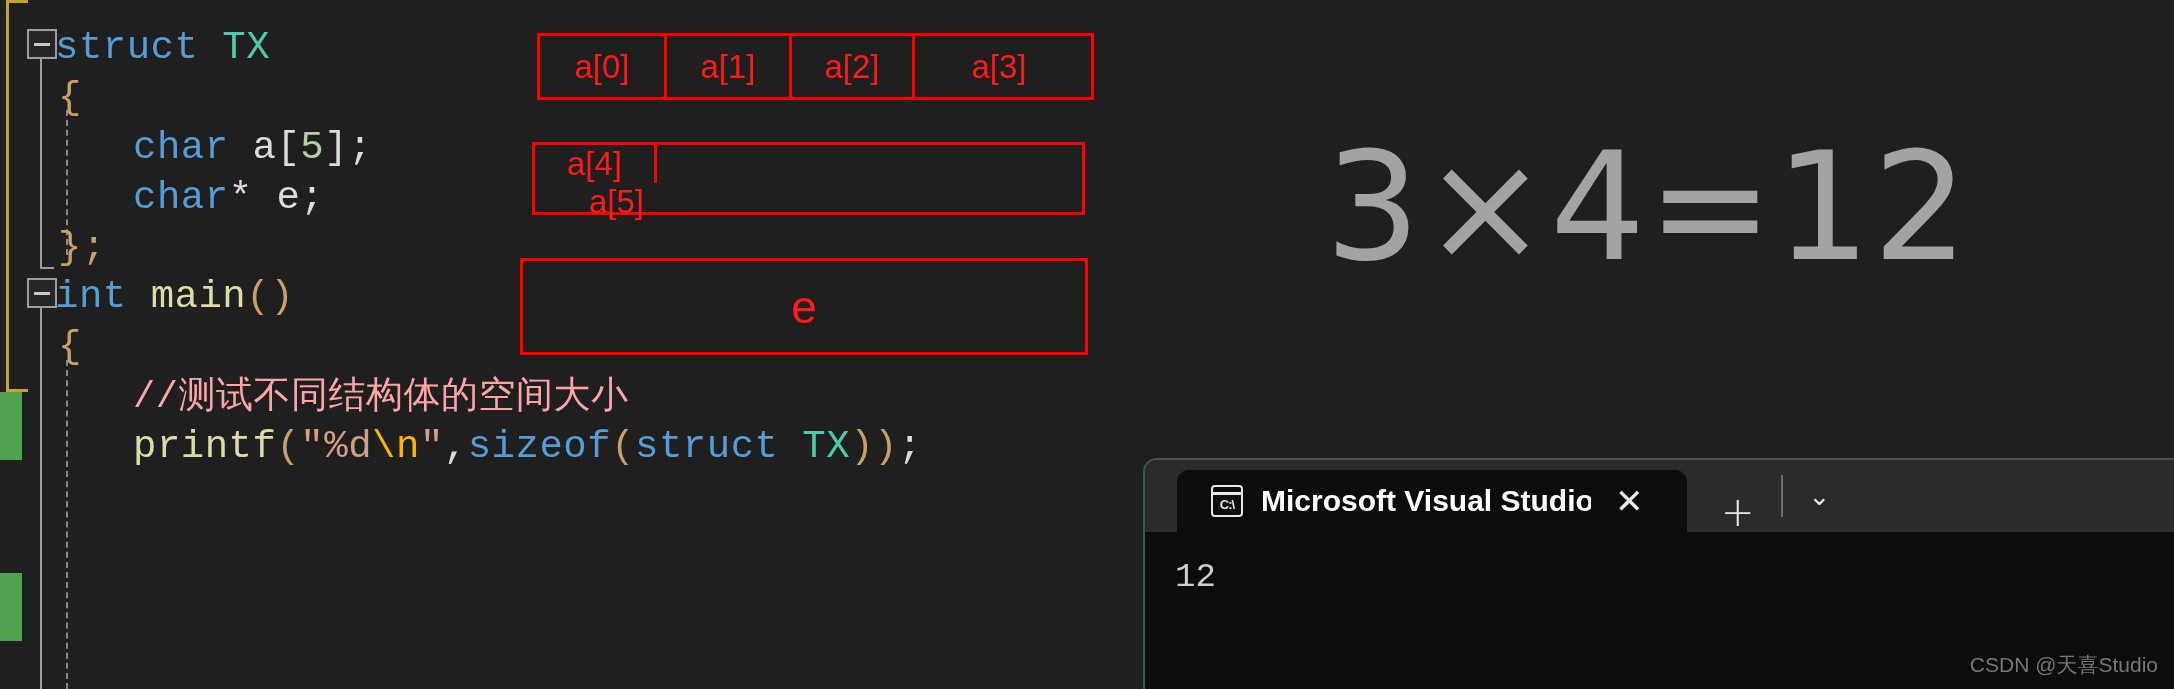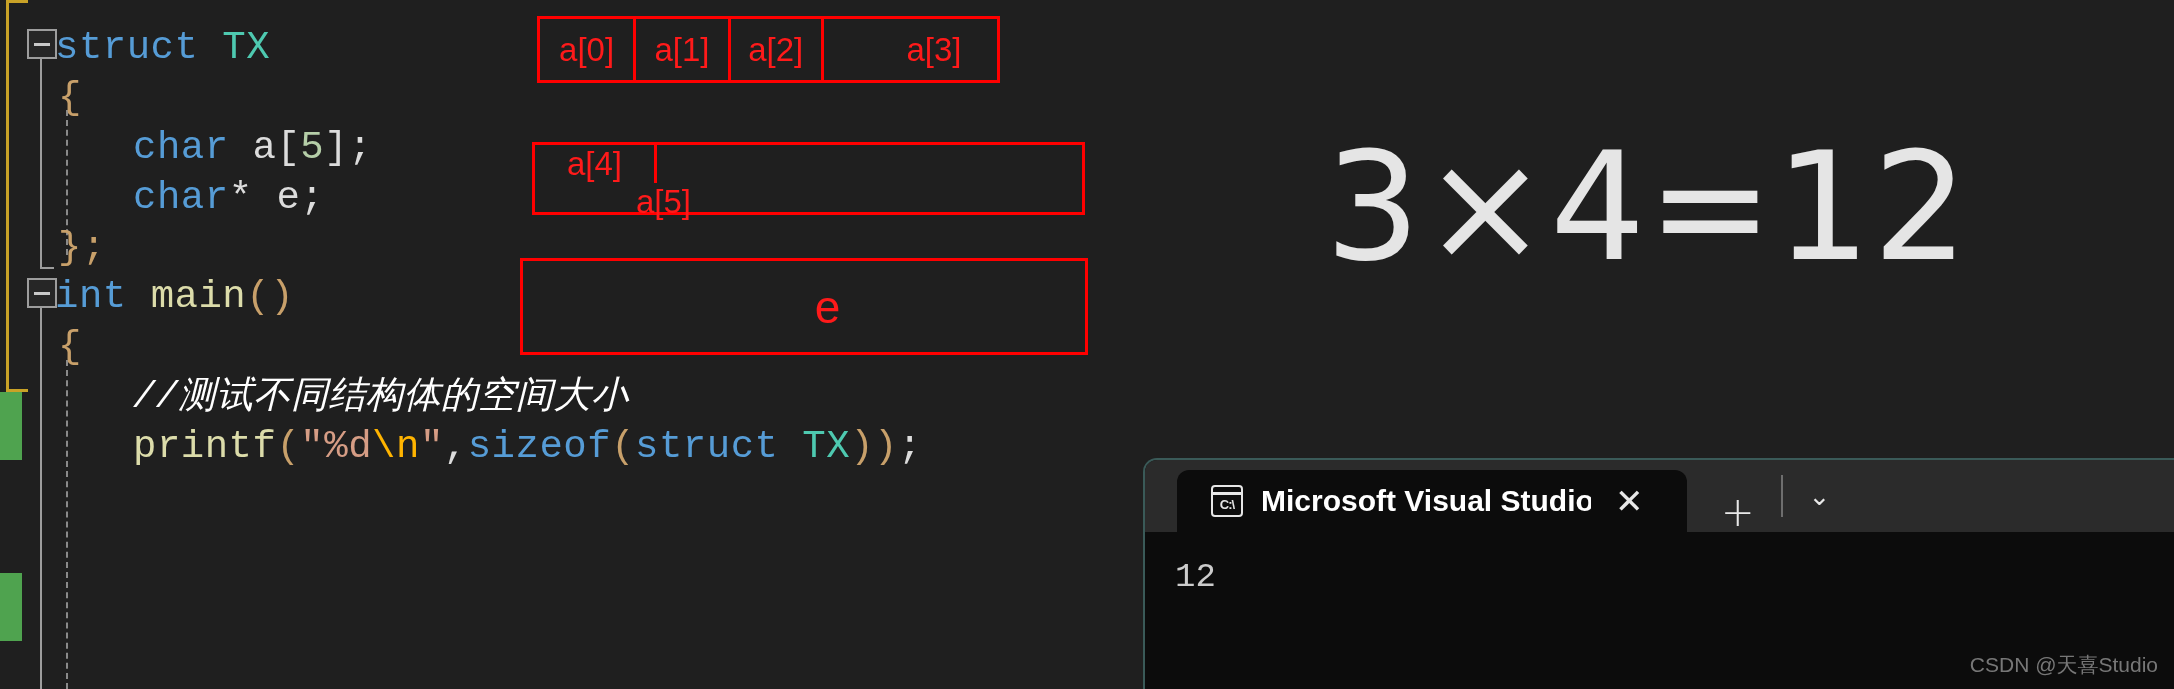--- a/index.html
+++ b/index.html
@@ -41,37 +41,37 @@
   
   .code{position:absolute;white-space:pre;font-family:"Liberation Mono","DejaVu Sans Mono",monospace;
         font-size:39px;letter-spacing:.5px;}
   .kw{color:#569cd6;}
   .type{color:#4ec9b0;}
   .plain{color:#dcdcdc;}
   .num{color:#b5cea8;}
   .fn{color:#dcdcaa;}
   .str{color:#d69d85;}
   .esc{color:#ffb400;}
-  .cmt{color:#ffffff;font-style:italic;}
+  .cmt{color:#fca5a5;}
   .brkt{color:#c8a06a;}
 
   
   .memrow{position:absolute;display:flex;border:3px solid #ff0000;box-sizing:border-box;background:transparent;}
   .memcell{
     display:flex;align-items:center;justify-content:center;
     color:#ff1a1a;font-family:"Liberation Sans",sans-serif;font-size:33px;
     border-right:3px solid #ff0000;box-sizing:border-box;
   }
-  .memcell:last-child{border-right:none;margin-left:47px;}
+  .memcell:last-child{border-right:none;}
   .memcell.waste{color:#29a8df;font-size:52px;font-family:"DejaVu Sans",sans-serif;}
   .memcell.ptr{color:#ff1a1a;font-size:46px;}
 
   
   .equation{
-    position:absolute;color:#e5e5e5;font-family:"DejaVu Sans",sans-serif;
+    position:absolute;color:#a3a3a3;font-family:"DejaVu Sans",sans-serif;
     font-size:150px;font-weight:400;letter-spacing:2px;line-height:1;white-space:pre;
   }
 
   
   .terminal{
     position:absolute;left:1143px;top:458px;width:1031px;height:231px;
     background:#0c0c0c;border-top:2px solid #3a5a58;border-left:2px solid #3a5a58;
     border-top-left-radius:14px;overflow:hidden;
   }
   .term-tabbar{position:absolute;left:0;top:0;height:72px;width:100%;background:#2b2b2b;display:flex;align-items:flex-end;}
@@ -128,21 +128,21 @@
     <div class="code" style="left:58px;top:76px;"><span class="brkt">{</span></div>
     <div class="code" style="left:133px;top:126px;"><span class="kw">char</span><span class="plain"> a</span><span class="plain">[</span><span class="num">5</span><span class="plain">]</span><span class="plain">;</span></div>
     <div class="code" style="left:133px;top:176px;"><span class="kw">char</span><span class="plain">* e;</span></div>
     <div class="code" style="left:58px;top:226px;"><span class="brkt">};</span></div>
     <div class="code" style="left:55px;top:275px;"><span class="kw">int </span><span class="fn">main</span><span class="brkt">()</span></div>
     <div class="code" style="left:58px;top:325px;"><span class="brkt">{</span></div>
     <div class="code" style="left:133px;top:370px;font-size:37px;"><span class="cmt">//测试不同结构体的空间大小</span></div>
     <div class="code" style="left:133px;top:425px;"><span class="fn">printf</span><span class="brkt">(</span><span class="str">"%d</span><span class="esc">\n</span><span class="str">"</span><span class="plain">,</span><span class="kw">sizeof</span><span class="brkt">(</span><span class="kw">struct </span><span class="type">TX</span><span class="brkt">))</span><span class="plain">;</span></div>
   </div>
 
-  <div class="memrow" style="left:537px;top:16px;width:463px;height:67px;">
+  <div class="memrow" style="left:537px;top:33px;width:557px;height:67px;">
     <div class="memcell" style="width:127px;">a[0]</div>
     <div class="memcell" style="width:125px;">a[1]</div>
     <div class="memcell" style="width:123px;">a[2]</div>
     <div class="memcell" style="width:168px;">a[3]</div>
   </div>
 
   <div class="memrow" style="left:532px;top:142px;width:553px;height:73px;flex-direction:column;">
     <div class="memcell" style="width:122px;">a[4]</div>
     <div class="memcell" style="width:133px;padding-left:30px;">a[5]</div>
   </div>

